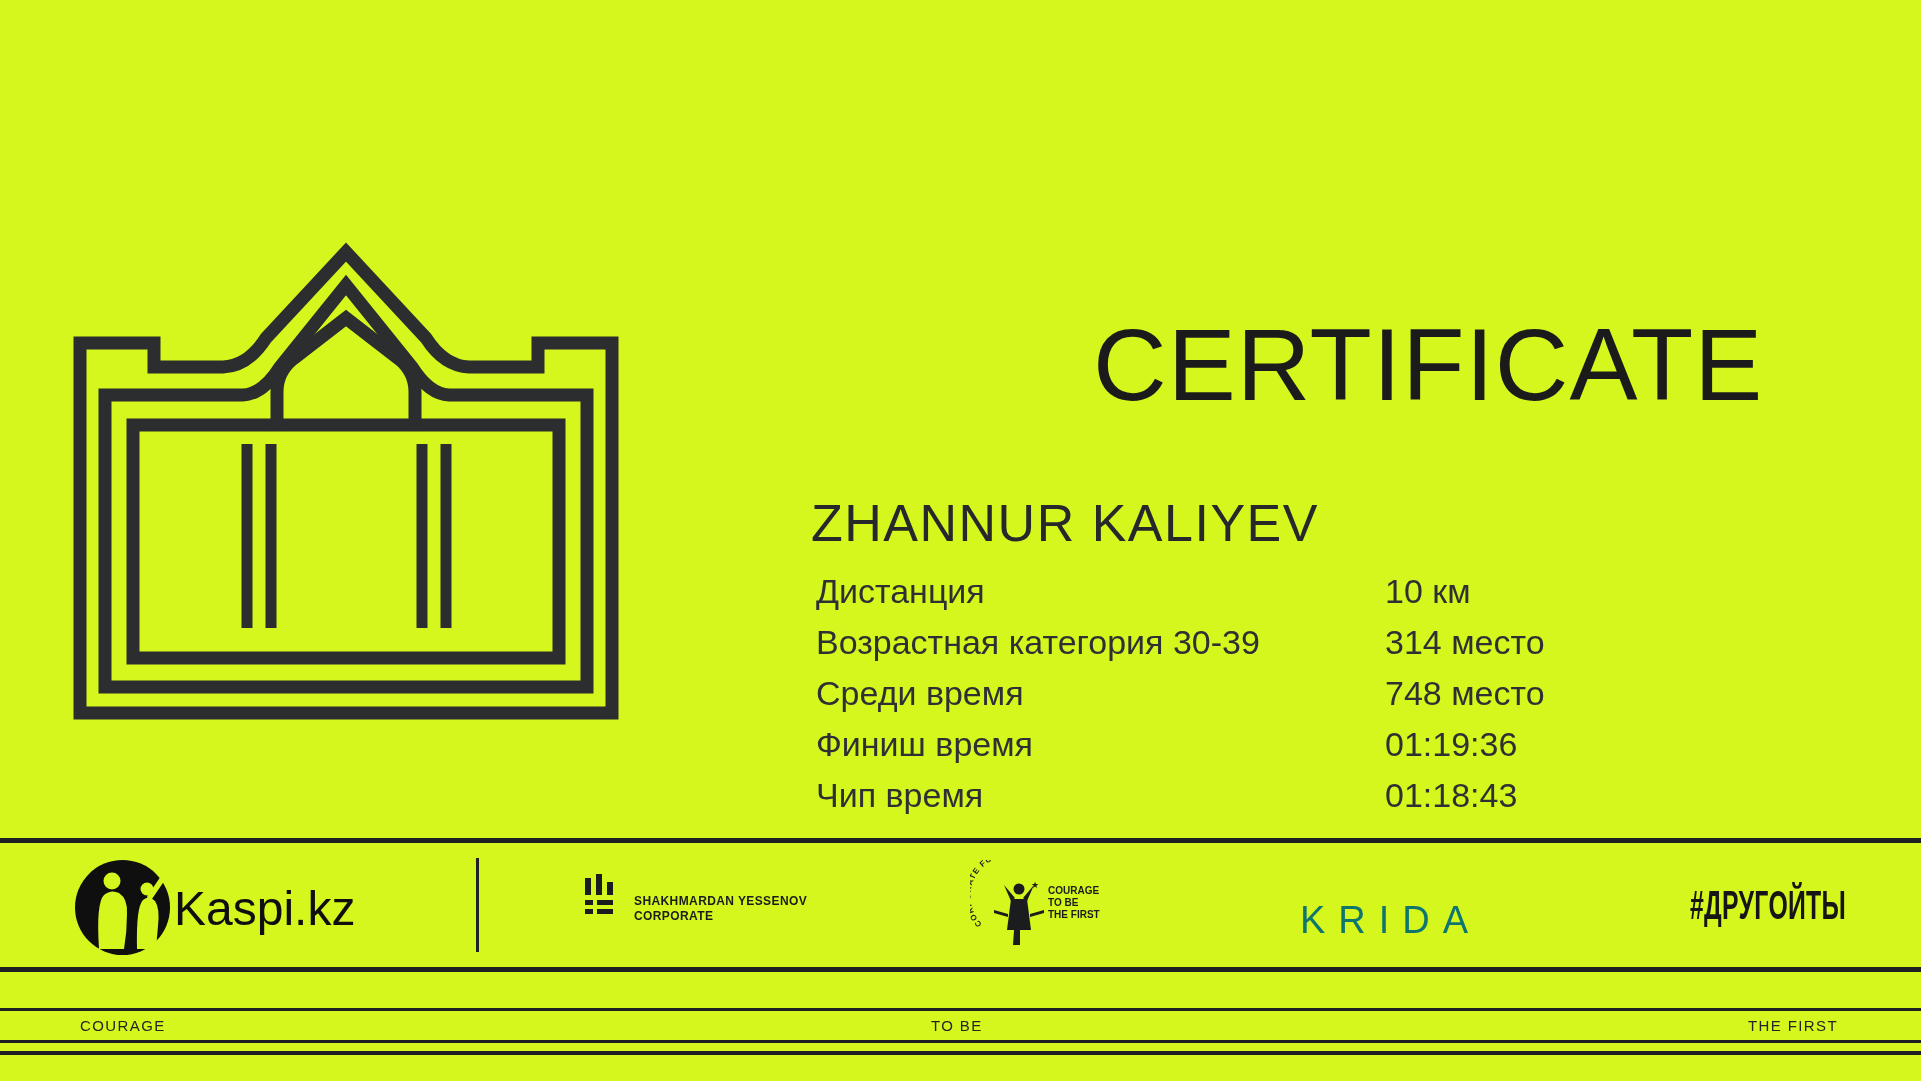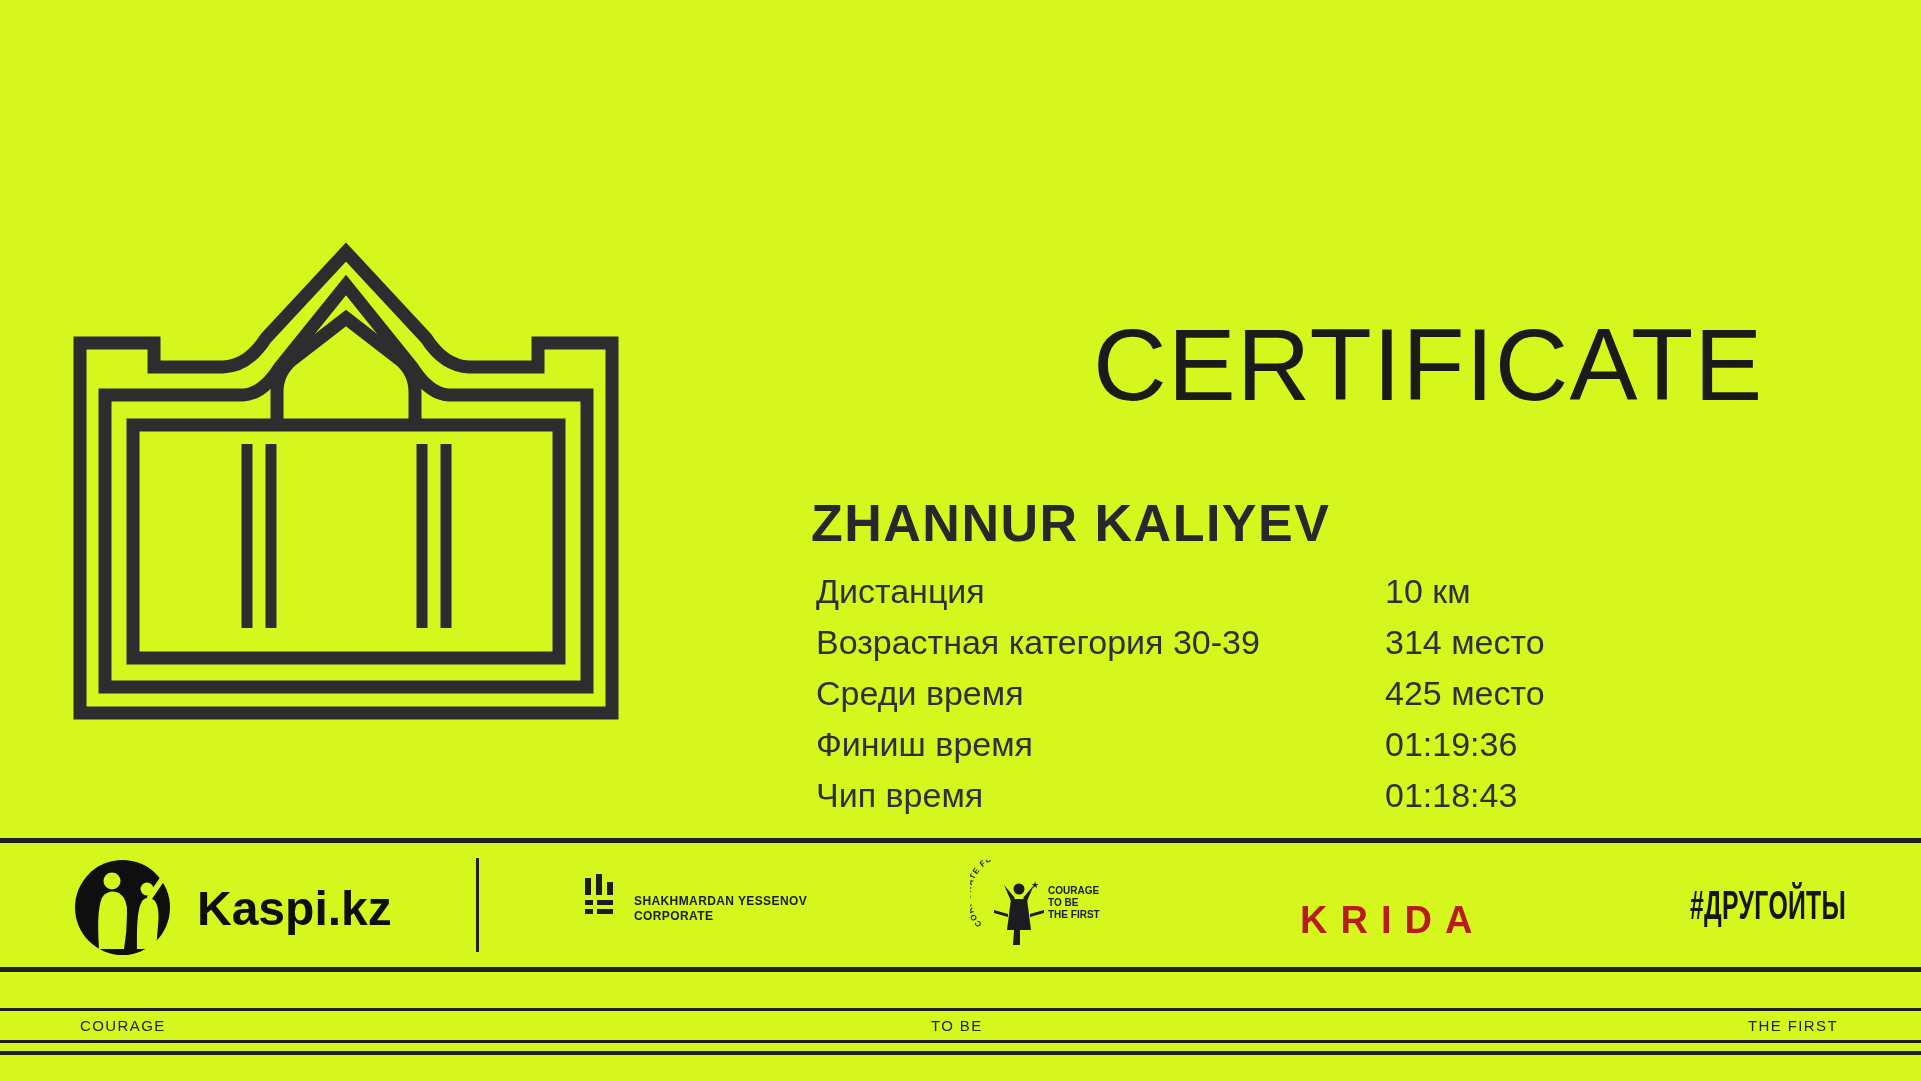--- a/index.html
+++ b/index.html
@@ -11,41 +11,41 @@
   }
   .abs{position:absolute;}
 
   
   .title-block{left:1352px;top:99px;font-size:64px;line-height:87px;
     color:#35373A;letter-spacing:2px;white-space:nowrap;}
   .certificate{left:1093px;top:314px;font-size:102px;line-height:102px;
     color:#1B1B1B;letter-spacing:1px;white-space:nowrap;}
 
   
-  .name{left:811px;top:493px;font-size:52px;font-weight:700;
+  .name{left:811px;top:493px;font-size:52px;font-weight:400;
     letter-spacing:1.5px;color:#26282A;white-space:nowrap;}
   .results{left:816px;top:571px;width:1040px;}
   .result-row{position:relative;height:40px;line-height:40px;
     font-size:34px;color:#2E3134;margin-bottom:11px;white-space:nowrap;}
   .result-row .val{position:absolute;left:569px;top:0;text-align:right;}
 
   
   .band-border{left:0;width:1921px;height:5px;background:#1F2022;}
   .kaspi-circle{left:75px;top:860px;width:95px;height:95px;}
-  .kaspi-word{left:197px;top:881px;font-size:48px;font-weight:700;
+  .kaspi-word{left:174px;top:881px;font-size:48px;font-weight:400;
     color:#0F0F0F;letter-spacing:0;white-space:nowrap;text-align:center;}
   .vdivider{left:476px;top:858px;width:3px;height:94px;background:#1F2022;}
 
   .yes-icon{left:585px;top:874px;width:28px;height:40px;}
   .yes-icon .vbar,.yes-icon .dash{position:absolute;background:#1B1C1D;}
   .yes-text{left:634px;top:894px;font-size:12px;font-weight:700;
     line-height:15px;letter-spacing:.4px;color:#1B1C1D;white-space:nowrap;}
 
-  .krida{left:1300px;top:899px;font-size:38px;font-weight:700;
-    letter-spacing:13px;color:#b91c1c;white-space:nowrap;}
+  .krida{left:1300px;top:899px;font-size:38px;font-weight:400;
+    letter-spacing:13px;color:#0f766e;white-space:nowrap;}
   .hashtag{left:1690px;top:883px;font-size:40px;font-weight:700;
     transform:scaleX(.62);transform-origin:left top;color:#161616;
     letter-spacing:.5px;white-space:nowrap;}
 
   
   .strip-line{left:0;width:1921px;background:#1F2022;}
   .strip-row{left:80px;top:1017px;width:1758px;display:flex;
     justify-content:space-between;font-size:15px;letter-spacing:1.4px;
     color:#232527;line-height:18px;}
   svg{display:block;}
@@ -85,21 +85,21 @@
   <div class="result-row">
     <span>Дистанция</span>
     <span class="val">10 км</span>
   </div>
   <div class="result-row">
     <span>Возрастная категория 30-39</span>
     <span class="val">314 место</span>
   </div>
   <div class="result-row">
     <span>Среди время</span>
-    <span class="val">425 место</span>
+    <span class="val">748 место</span>
   </div>
   <div class="result-row">
     <span>Финиш время</span>
     <span class="val">01:19:36</span>
   </div>
   <div class="result-row">
     <span>Чип время</span>
     <span class="val">01:18:43</span>
   </div>
 </div>

